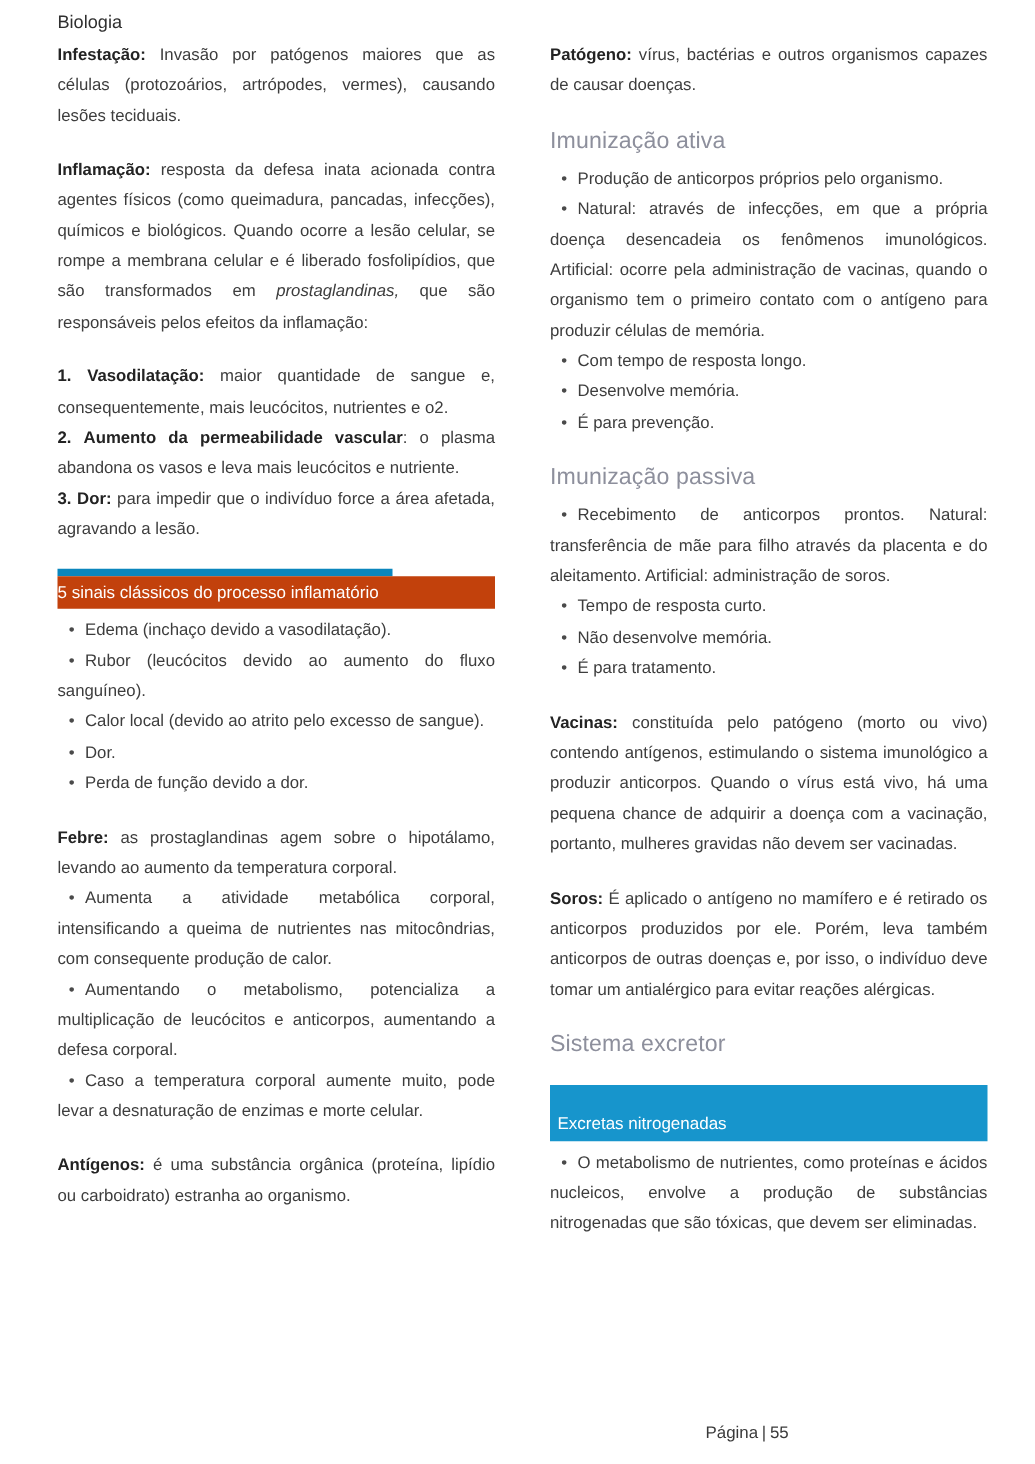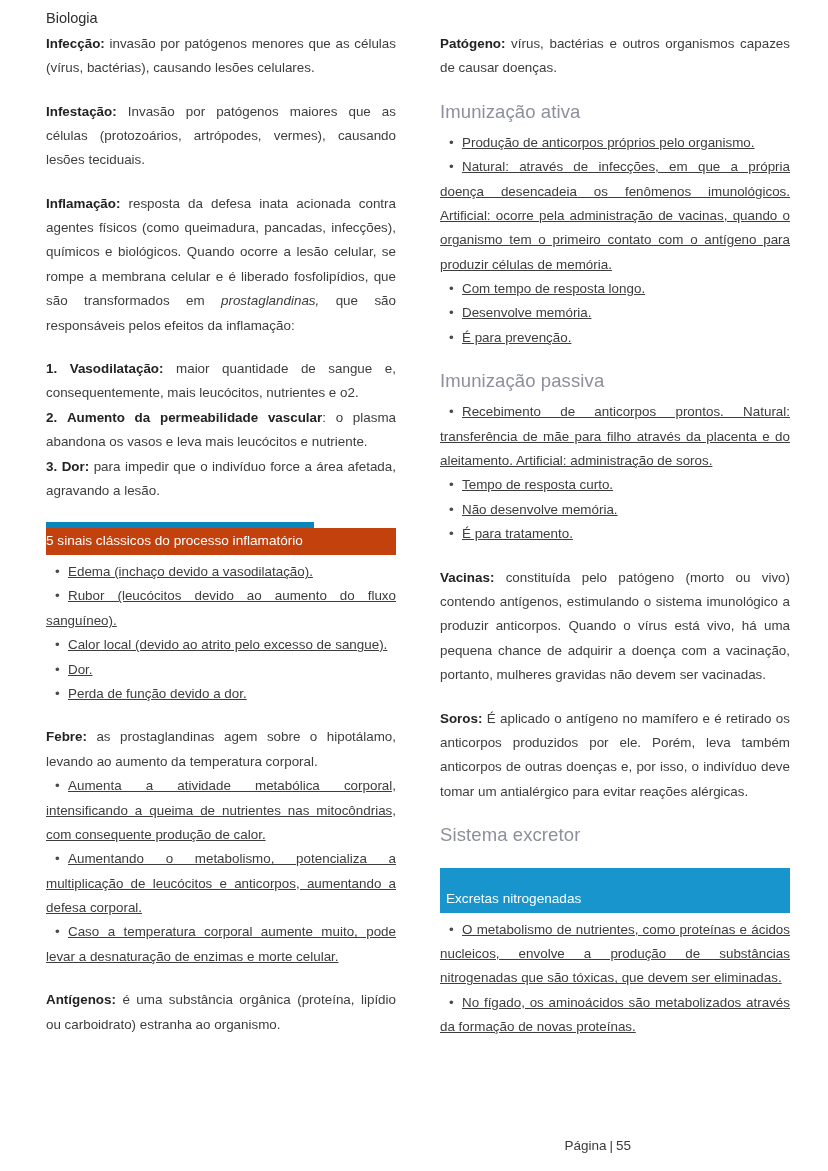--- a/index.html
+++ b/index.html
@@ -107,21 +107,20 @@
     margin: 0 0 19px 0;
     padding: 0;
   }
   ul.bul-hang li {
     font-size: 13.4px;
     line-height: 1.82;
     color: #3d3d3d;
     text-align: justify;
     text-indent: 0;
     margin: 0;
-    text-decoration: underline;
   }
   ul.bul-hang li .bdot {
     display: inline-block;
     width: 22px;
     text-indent: 9px;
     color: #4a4a4a;
   }
 
   ol.numlist {
     list-style: none;
@@ -154,21 +153,20 @@
 </head>
 <body>
 
 <div class="page">
   <div class="columns">
 
     <div class="col col-left">
 
       <div class="doc-title">Biologia</div>
 
-      <p class="para"><b class="b">Infecção:</b><span> invasão por patógenos menores que as células (vírus, bactérias), causando lesões celulares.</span></p>
 
       <p class="para"><b class="b">Infestação:</b><span> Invasão por patógenos maiores que as células (protozoários, artrópodes, vermes), causando lesões teciduais.</span></p>
 
       <p class="para"><b class="b">Inflamação:</b><span> resposta da defesa inata acionada contra agentes físicos (como queimadura, pancadas, infecções), químicos e biológicos. Quando ocorre a lesão celular, se rompe a membrana celular e é liberado fosfolipídios, que são transformados em </span><i class="i">prostaglandinas,</i><span> que são responsáveis pelos efeitos da inflamação:</span></p>
 
       <ol class="numlist">
         <li><span class="num">1.</span> <b class="b">Vasodilatação:</b><span> maior quantidade de sangue e, consequentemente, mais leucócitos, nutrientes e o2.</span></li>
         <li><span class="num">2.</span> <b class="b">Aumento da permeabilidade vascular</b><span>: o plasma abandona os vasos e leva mais leucócitos e nutriente.</span></li>
         <li><span class="num">3.</span> <b class="b">Dor:</b><span> para impedir que o indivíduo force a área afetada, agravando a lesão.</span></li>
       </ol>
@@ -227,21 +225,20 @@
 
       <div class="sec-head">Sistema excretor</div>
 
       <div class="banner-wrap">
         <div class="banner-top right"></div>
         <div class="banner right-banner">Excretas nitrogenadas</div>
       </div>
 
       <ul class="bul-hang">
         <li><span class="bdot">•</span><span>O metabolismo de nutrientes, como proteínas e ácidos nucleicos, envolve a produção de substâncias nitrogenadas que são tóxicas, que devem ser eliminadas.</span></li>
-        <li><span class="bdot">•</span><span>No fígado, os aminoácidos são metabolizados através da formação de novas proteínas.</span></li>
       </ul>
 
     </div>
   </div>
 
   <div class="footer">
     <span>Página</span><span class="sep">|</span><span>55</span>
   </div>
 </div>
 

